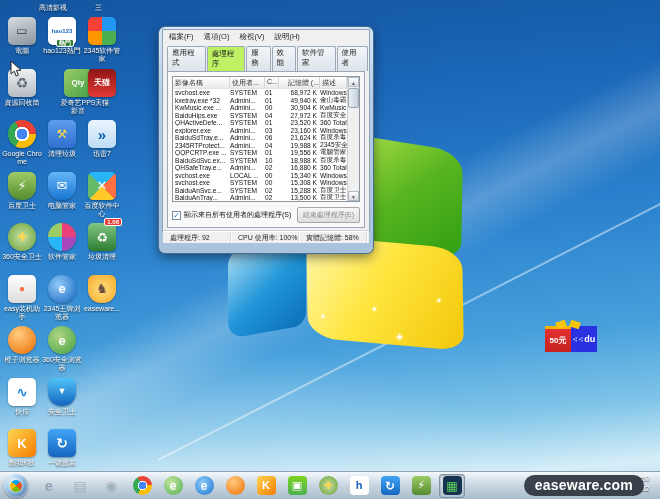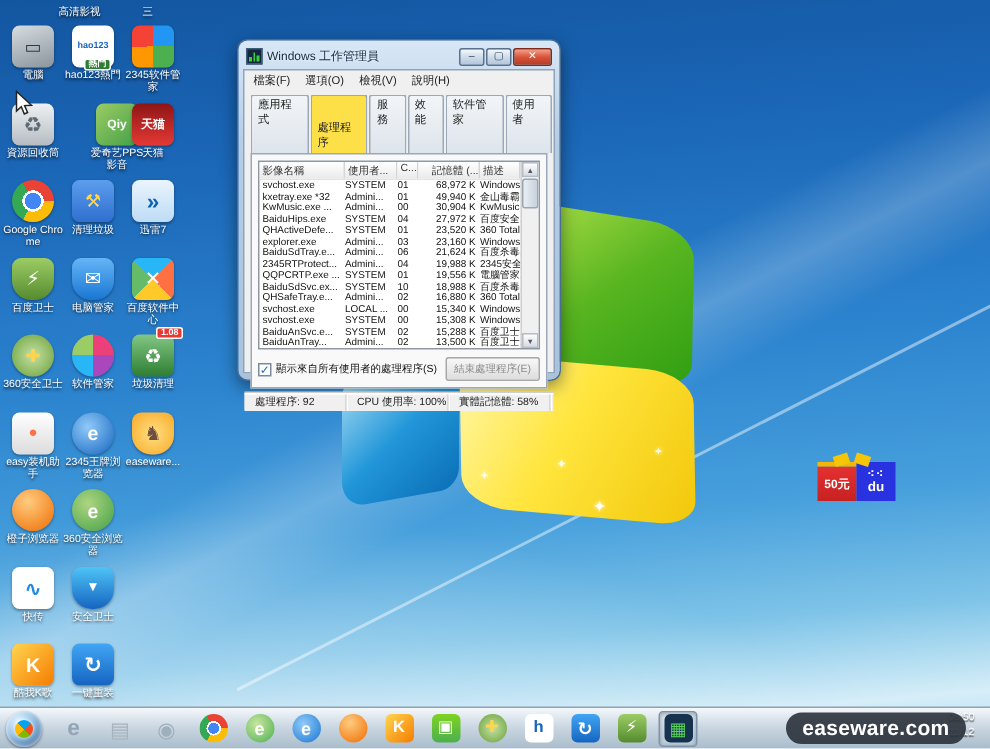--- a/index.html
+++ b/index.html
@@ -42,29 +42,29 @@
     text-shadow:0 1px 2px rgba(0,0,0,.85); word-break:break-all; }
   .badge { position:absolute; top:-5px; right:-6px; background:#e53935; color:#fff;
     font-size:6px; font-weight:bold; padding:0 2px; border-radius:2px; border:1px solid #fff; }
   .badge.green { background:#2e7d32; top:auto; bottom:-2px; right:2px; }
   .top-label { position:absolute; font-size:7px; color:#fff; text-shadow:0 1px 2px rgba(0,0,0,.85); }
 
   
   .cursor { position:absolute; left:10px; top:60px; z-index:60; }
 
   
-  .promo { position:absolute; left:545px; top:308px; z-index:5; display:flex; align-items:flex-end; }
+  .promo { position:absolute; left:545px; top:326px; z-index:5; display:flex; align-items:flex-end; }
   .promo .bow { position:absolute; left:10px; top:-7px; width:26px; height:10px; }
   .promo .bow i { position:absolute; width:10px; height:7px; background:#f7c508; top:2px; }
   .promo .bow i:first-child { left:1px; transform:rotate(-18deg); }
   .promo .bow i:last-child { right:1px; transform:rotate(18deg); }
   .gift { width:26px; height:26px; background:linear-gradient(#e53131,#c62121); color:#fff;
     font-size:8px; font-weight:bold; display:flex; align-items:center; justify-content:center;
     border-top:3px solid #f2b705; }
-  .bdlogo { width:26px; height:26px; background:#2932e1; color:#fff; display:flex; flex-direction:column;
+  .bdlogo { width:26px; height:26px; background:#2932e1; color:#fff; display:flex; flex-direction:row;
     align-items:center; justify-content:center; font-size:9px; font-weight:bold; line-height:1; }
   .bdlogo .paw { font-size:7px; letter-spacing:1px; }
 
   
   .win { position:absolute; left:159px; top:27px; width:214px; height:226px; z-index:20;
     border-radius:6px; padding:2px 3px 3px;
     background:linear-gradient(180deg,#d8e7f6,#b6cde6 30%,#a9c3dd);
     box-shadow:0 0 0 1px #4a6d94, 0 4px 12px rgba(0,0,0,.5); }
   .titlebar { height:17px; display:flex; align-items:center; padding:0 2px; }
   .app-ico { width:11px; height:11px; background:#12263d; border:1px solid #3c5a7a; margin-right:3px;
@@ -76,21 +76,21 @@
     background:linear-gradient(#f4f8fb,#cfdceb 50%,#b3c6da); font-size:7px; line-height:10px;
     text-align:center; color:#2a3d52; }
   .winbtn.close { width:26px; background:linear-gradient(#f6a08b,#d9543a 50%,#b83c25); color:#fff;
     border-color:#7e2a1a; font-weight:bold; }
   .win-body { background:#f0f0f0; border:1px solid #8ea4ba; height:203px; display:flex; flex-direction:column; }
   .menubar { display:flex; gap:2px; padding:1px 2px; font-size:7.5px; color:#222; height:14px; align-items:center; }
   .menubar span { padding:1px 4px; }
   .tabstrip { display:flex; padding:2px 0 0 4px; font-size:7.5px; }
   .tab { border:1px solid #9aa8b8; border-bottom:none; border-radius:2px 2px 0 0; padding:1px 4px 2px;
     background:linear-gradient(#f2f5f8,#dde4eb); margin-right:1px; color:#222; position:relative; }
-  .tab.active { background:#fde047; padding-top:16px; top:0px; z-index:2; }
+  .tab.active { background:#bef264; padding-top:2px; top:0px; z-index:2; }
   .tabpanel { margin:0 4px 3px; border:1px solid #9aa8b8; background:#f9f9f9; flex:1; padding:4px; position:relative; }
   .tablebox { background:#fff; border:1px solid #8e98a3; height:126px; position:relative; overflow:hidden; }
   .thead { display:flex; height:12px; font-size:7px; color:#333; border-bottom:1px solid #e3e3e3; padding-right:12px; }
   .thead > div { background:linear-gradient(#fff,#eaeaea); border-right:1px solid #d5d5d5; padding:1px 0 0 2px; overflow:hidden; white-space:nowrap; }
   .rows { position:absolute; top:12px; left:0; right:12px; bottom:0; overflow:hidden; }
   .prow { display:flex; height:7.5px; font-size:6.6px; color:#111; align-items:center; }
   .c-name{ width:57px; padding-left:2px; } .c-user{ width:35px; } .c-cpu{ width:14px; }
   .c-mem{ width:41px; text-align:right; padding-right:3px; } .c-desc{ flex:1; }
   .prow span, .thead div { white-space:nowrap; overflow:hidden; }
   .vscroll { position:absolute; right:0; top:0; bottom:0; width:12px; background:#f0f0f0; border-left:1px solid #d0d0d0;
@@ -320,33 +320,20 @@
     <div class="lbl">一键重装</div>
   </div>
     </div>
 </div>
 
 <svg class="cursor" width="12" height="18" viewBox="0 0 12 18">
   <path d="M1,1 L1,14 L4.2,11.2 L6.2,16 L8.4,15 L6.4,10.4 L11,10.2 Z" fill="#fff" stroke="#222" stroke-width="1"></path>
 </svg>
 
 <div class="win">
-  <div class="titlebar">
-    <span class="app-ico">
-        <i style="height:3px"></i>
-        <i style="height:6px"></i>
-        <i style="height:4px"></i>
-      </span>
-    <span class="title-text">Windows 工作管理員</span>
-    <span class="winbtns">
-      <span class="winbtn">–</span>
-      <span class="winbtn">▢</span>
-      <span class="winbtn close">✕</span>
-    </span>
-  </div>
   <div class="win-body">
     <div class="menubar">
         <span>檔案(F)</span>
         <span>選項(O)</span>
         <span>檢視(V)</span>
         <span>說明(H)</span>
       </div>
     <div class="tabstrip">
         <span class="tab">應用程式</span>
         <span class="tab active">處理程序</span>

